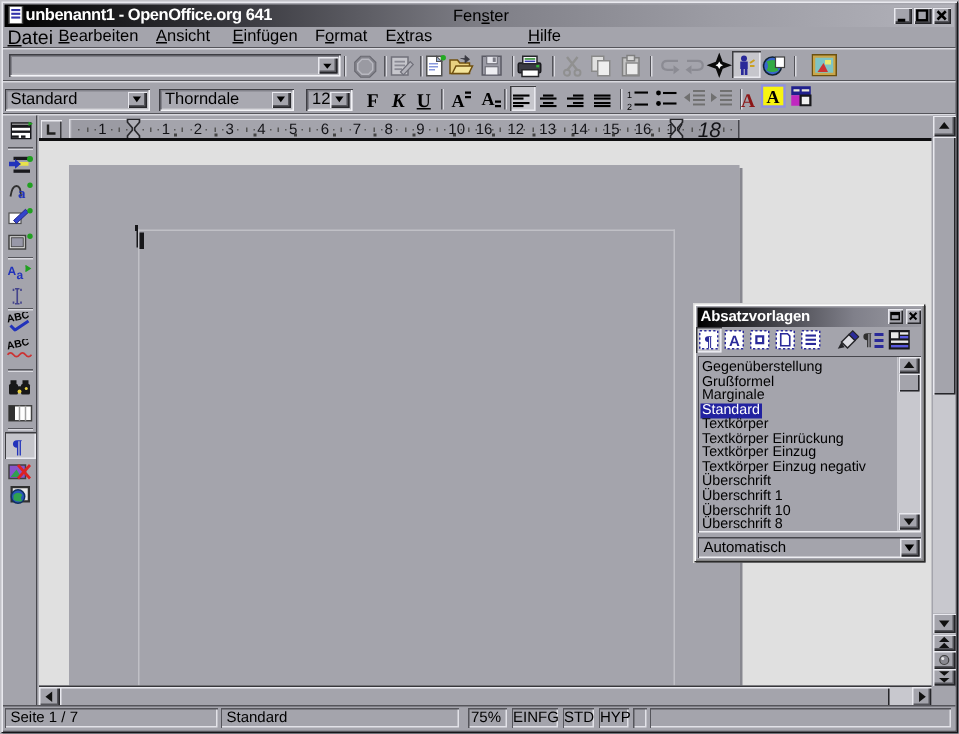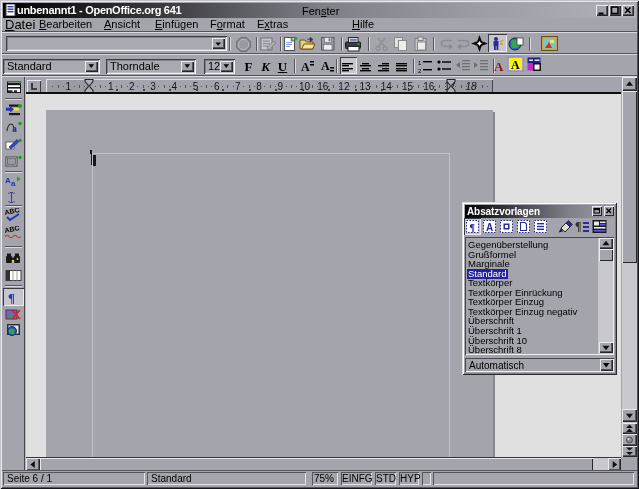--- a/index.html
+++ b/index.html
@@ -399,21 +399,21 @@
 <div class="abs" style="left:259.1px;top:80px;width:12px;margin-left:-6px;text-align:center;font-size:10px;line-height:13px;color:#131317;">8</div>
 <div class="abs" style="left:280.3px;top:80px;width:12px;margin-left:-6px;text-align:center;font-size:10px;line-height:13px;color:#131317;">9</div>
 <div class="abs" style="left:304px;top:80px;width:12px;margin-left:-6px;text-align:right;font-size:10px;line-height:13px;color:#131317;">10</div>
 <div class="abs" style="left:322.7px;top:80px;width:12px;margin-left:-6px;text-align:center;font-size:10px;line-height:13px;color:#131317;">16</div>
 <div class="abs" style="left:343.9px;top:80px;width:12px;margin-left:-6px;text-align:center;font-size:10px;line-height:13px;color:#131317;">12</div>
 <div class="abs" style="left:365.1px;top:80px;width:12px;margin-left:-6px;text-align:center;font-size:10px;line-height:13px;color:#131317;">13</div>
 <div class="abs" style="left:386.3px;top:80px;width:12px;margin-left:-6px;text-align:center;font-size:10px;line-height:13px;color:#131317;">14</div>
 <div class="abs" style="left:407.5px;top:80px;width:12px;margin-left:-6px;text-align:center;font-size:10px;line-height:13px;color:#131317;">15</div>
 <div class="abs" style="left:428.7px;top:80px;width:12px;margin-left:-6px;text-align:center;font-size:10px;line-height:13px;color:#131317;">16</div>
 <div class="abs" style="left:449.9px;top:80px;width:12px;margin-left:-6px;text-align:center;font-size:10px;line-height:13px;color:#131317;">17</div>
-<div class="abs" style="left:471.1px;top:80px;width:12px;margin-left:-6px;text-align:center;font-size:10px;line-height:13px;color:#131317;font-style:italic;">18</div>
+<div class="abs" style="left:471.1px;top:80px;width:12px;margin-left:-6px;text-align:center;font-size:14px;line-height:13px;color:#131317;font-style:italic;">18</div>
 <div class="abs" style="left:116.0px;top:89px;width:2px;height:2px;background:#444;"></div>
 <div class="abs" style="left:142.5px;top:89px;width:2px;height:2px;background:#444;"></div>
 <div class="abs" style="left:169.0px;top:89px;width:2px;height:2px;background:#444;"></div>
 <div class="abs" style="left:195.5px;top:89px;width:2px;height:2px;background:#444;"></div>
 <div class="abs" style="left:222.0px;top:89px;width:2px;height:2px;background:#444;"></div>
 <div class="abs" style="left:248.5px;top:89px;width:2px;height:2px;background:#444;"></div>
 <div class="abs" style="left:275.0px;top:89px;width:2px;height:2px;background:#444;"></div>
 <div class="abs" style="left:301.5px;top:89px;width:2px;height:2px;background:#444;"></div>
 <div class="abs" style="left:328.0px;top:89px;width:2px;height:2px;background:#444;"></div>
 <div class="abs" style="left:354.5px;top:89px;width:2px;height:2px;background:#444;"></div>
@@ -467,21 +467,21 @@
     <path d="M4.300000 6.500000 L8.800000 3.000000 L8.800000 10.000000 Z" fill="#101010"></path>
   </svg>
 <div class="abs" style="left:40px;top:458px;width:553px;height:13px;background:#a4a4ac;box-shadow:inset 1px 1px 0 #e9e9ef, inset -1px -1px 0 #26262a;"></div>
 <div class="abs" style="left:608px;top:458px;width:13px;height:13px;background:#a4a4ac;box-shadow:inset 1px 1px 0 #e9e9ef, inset -1px -1px 0 #26262a, inset -2px -2px 0 #55555b;"></div>
 <svg class="abs" style="left:608px;top:458px" width="13" height="13">
     <path d="M9.200000 6.500000 L4.700000 3.000000 L4.700000 10.000000 Z" fill="#101010"></path>
   </svg>
 <div class="abs" style="left:621px;top:458px;width:16px;height:13px;background:#a4a4ac;"></div>
 <div class="abs" style="left:2px;top:470px;width:635px;height:17px;background:#a4a4ac;box-shadow:inset 0 1px 0 #55555b;"></div>
 <div class="abs" style="left:3px;top:472px;width:142px;height:13px;background:#a4a4ac;box-shadow:inset 1px 1px 0 #55555b, inset -1px -1px 0 #e2e2e8;"></div>
-<div class="abs" style="left:7px;top:473px;width:136px;height:11px;font-size:10px;line-height:11px;color:#000;text-align:left;">Seite 6 / 1</div>
+<div class="abs" style="left:7px;top:473px;width:136px;height:11px;font-size:10px;line-height:11px;color:#000;text-align:left;">Seite 1 / 7</div>
 <div class="abs" style="left:147px;top:472px;width:159px;height:13px;background:#a4a4ac;box-shadow:inset 1px 1px 0 #55555b, inset -1px -1px 0 #e2e2e8;"></div>
 <div class="abs" style="left:151px;top:473px;width:153px;height:11px;font-size:10px;line-height:11px;color:#000;text-align:left;">Standard</div>
 <div class="abs" style="left:312px;top:472px;width:26px;height:13px;background:#a4a4ac;box-shadow:inset 1px 1px 0 #55555b, inset -1px -1px 0 #e2e2e8;"></div>
 <div class="abs" style="left:314px;top:473px;width:20px;height:11px;font-size:10px;line-height:11px;color:#000;">75%</div>
 <div class="abs" style="left:341px;top:472px;width:31px;height:13px;background:#a4a4ac;box-shadow:inset 1px 1px 0 #55555b, inset -1px -1px 0 #e2e2e8;"></div>
 <div class="abs" style="left:342px;top:473px;width:25px;height:11px;font-size:10px;line-height:11px;color:#000;text-align:center;">EINFG</div>
 <div class="abs" style="left:375px;top:472px;width:21px;height:13px;background:#a4a4ac;box-shadow:inset 1px 1px 0 #55555b, inset -1px -1px 0 #e2e2e8;"></div>
 <div class="abs" style="left:376px;top:473px;width:15px;height:11px;font-size:10px;line-height:11px;color:#000;text-align:center;">STD</div>
 <div class="abs" style="left:399px;top:472px;width:20px;height:13px;background:#a4a4ac;box-shadow:inset 1px 1px 0 #55555b, inset -1px -1px 0 #e2e2e8;"></div>
 <div class="abs" style="left:400px;top:473px;width:14px;height:11px;font-size:10px;line-height:11px;color:#000;text-align:center;">HYP</div>

